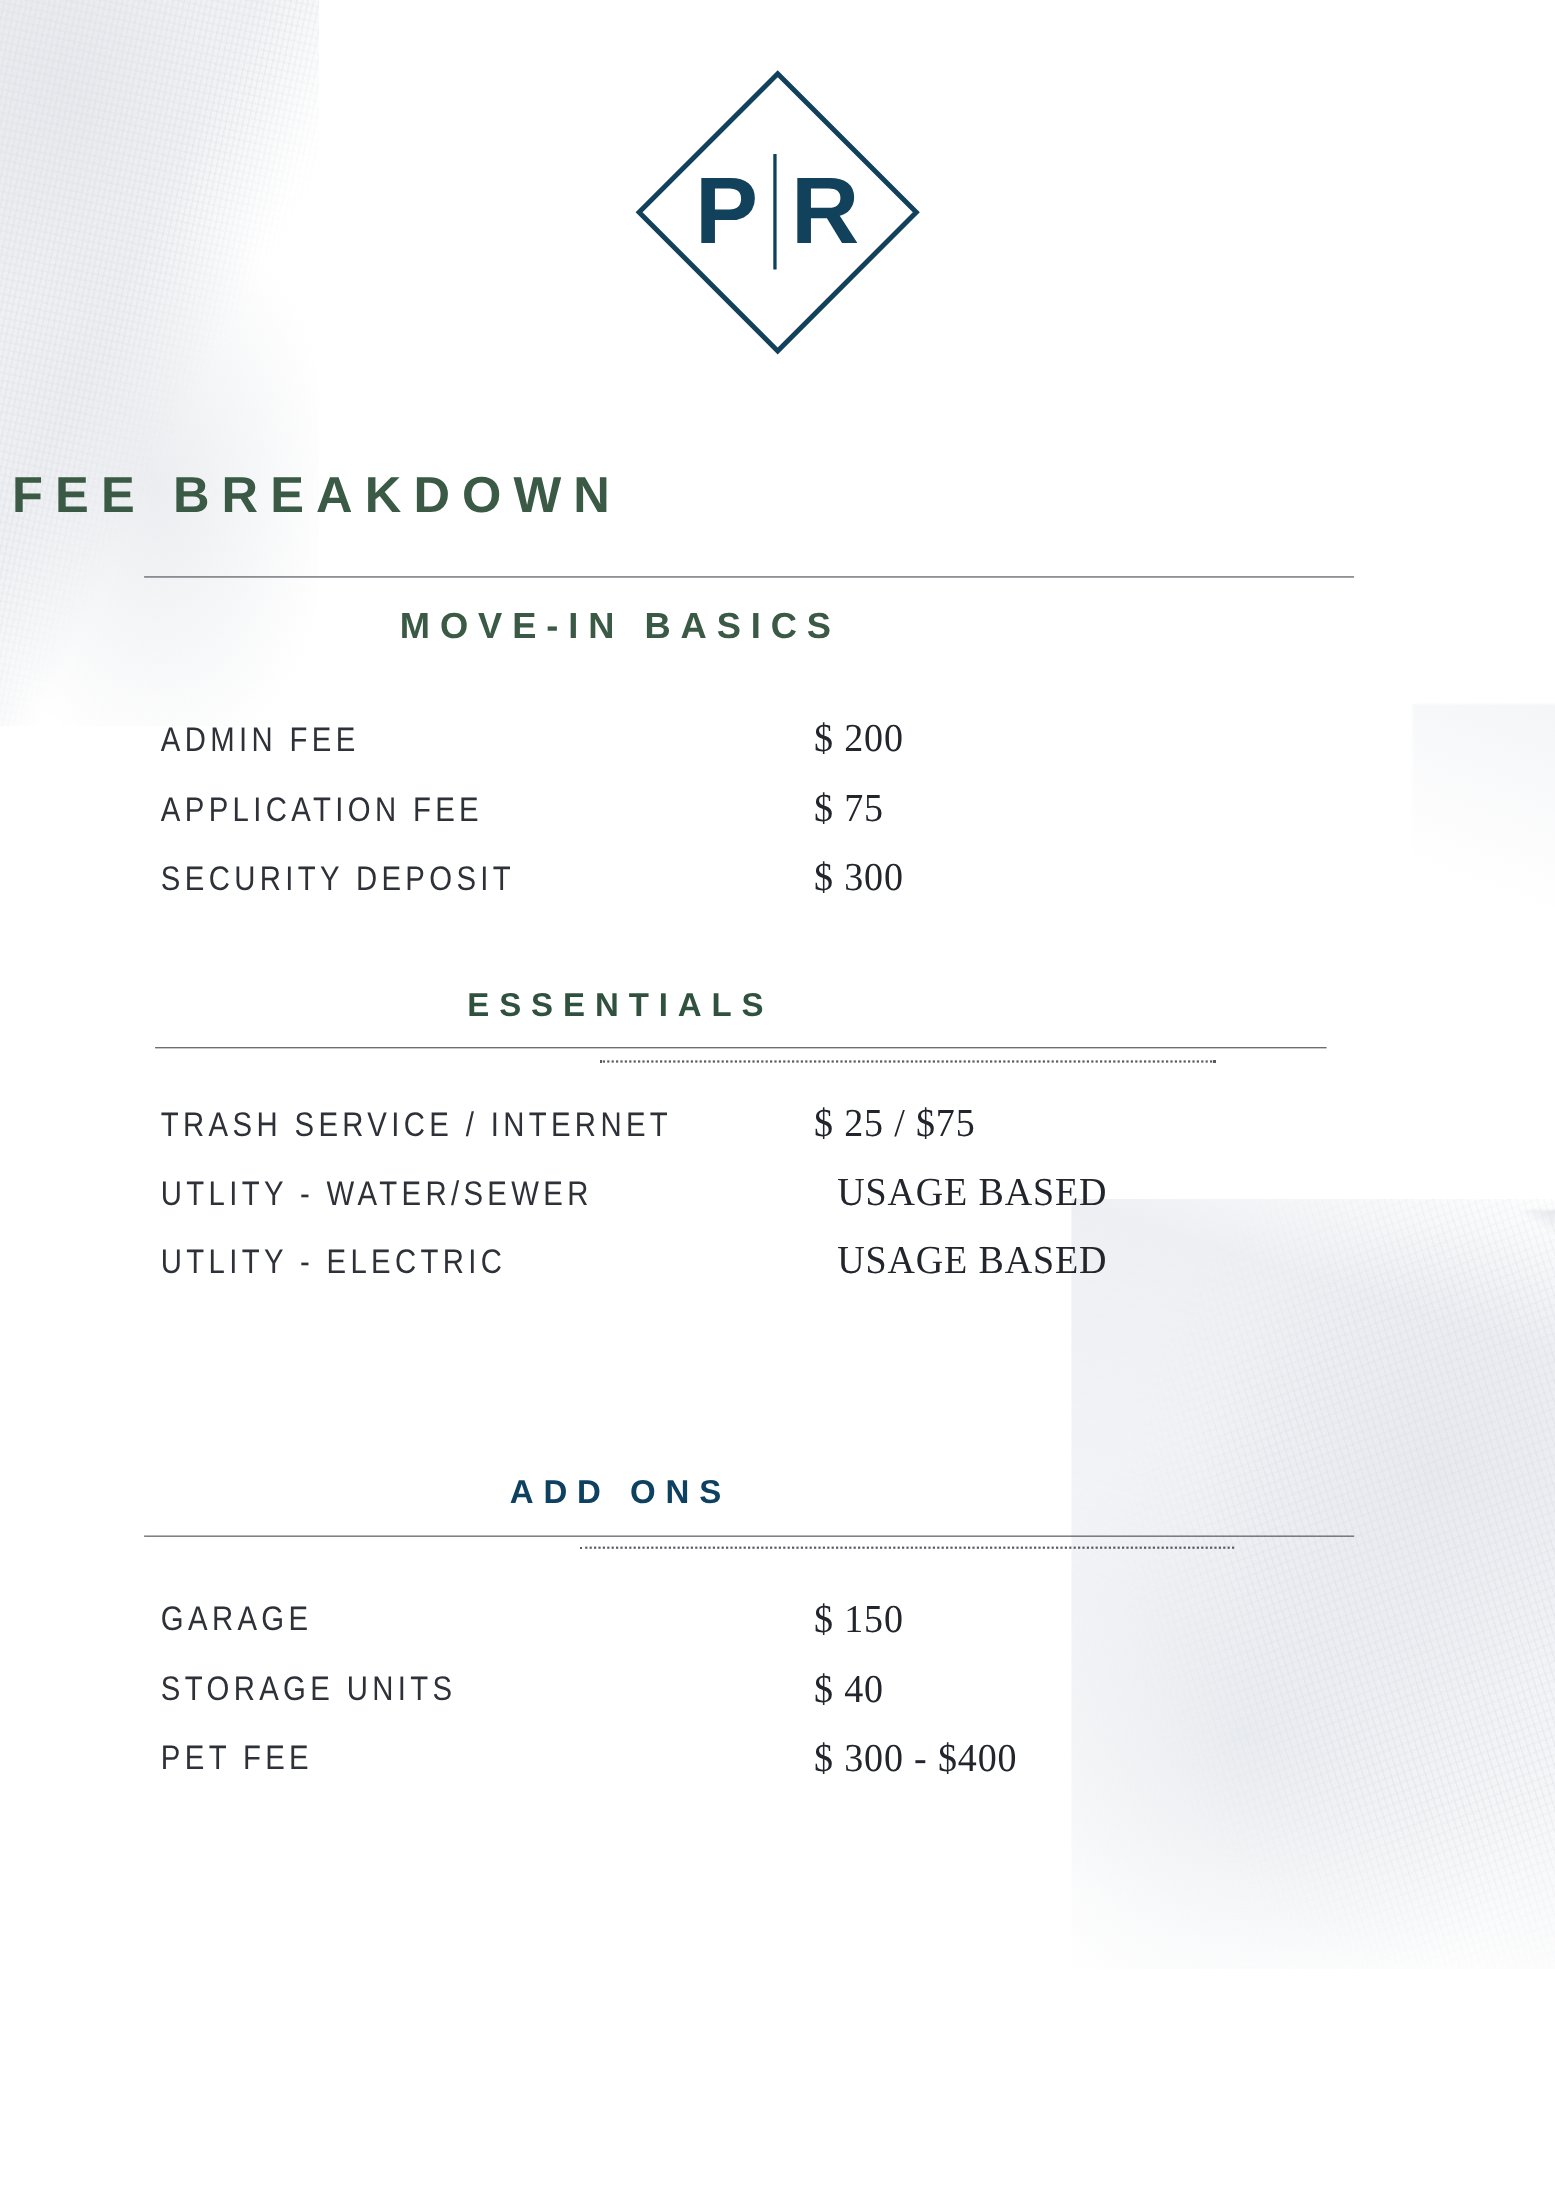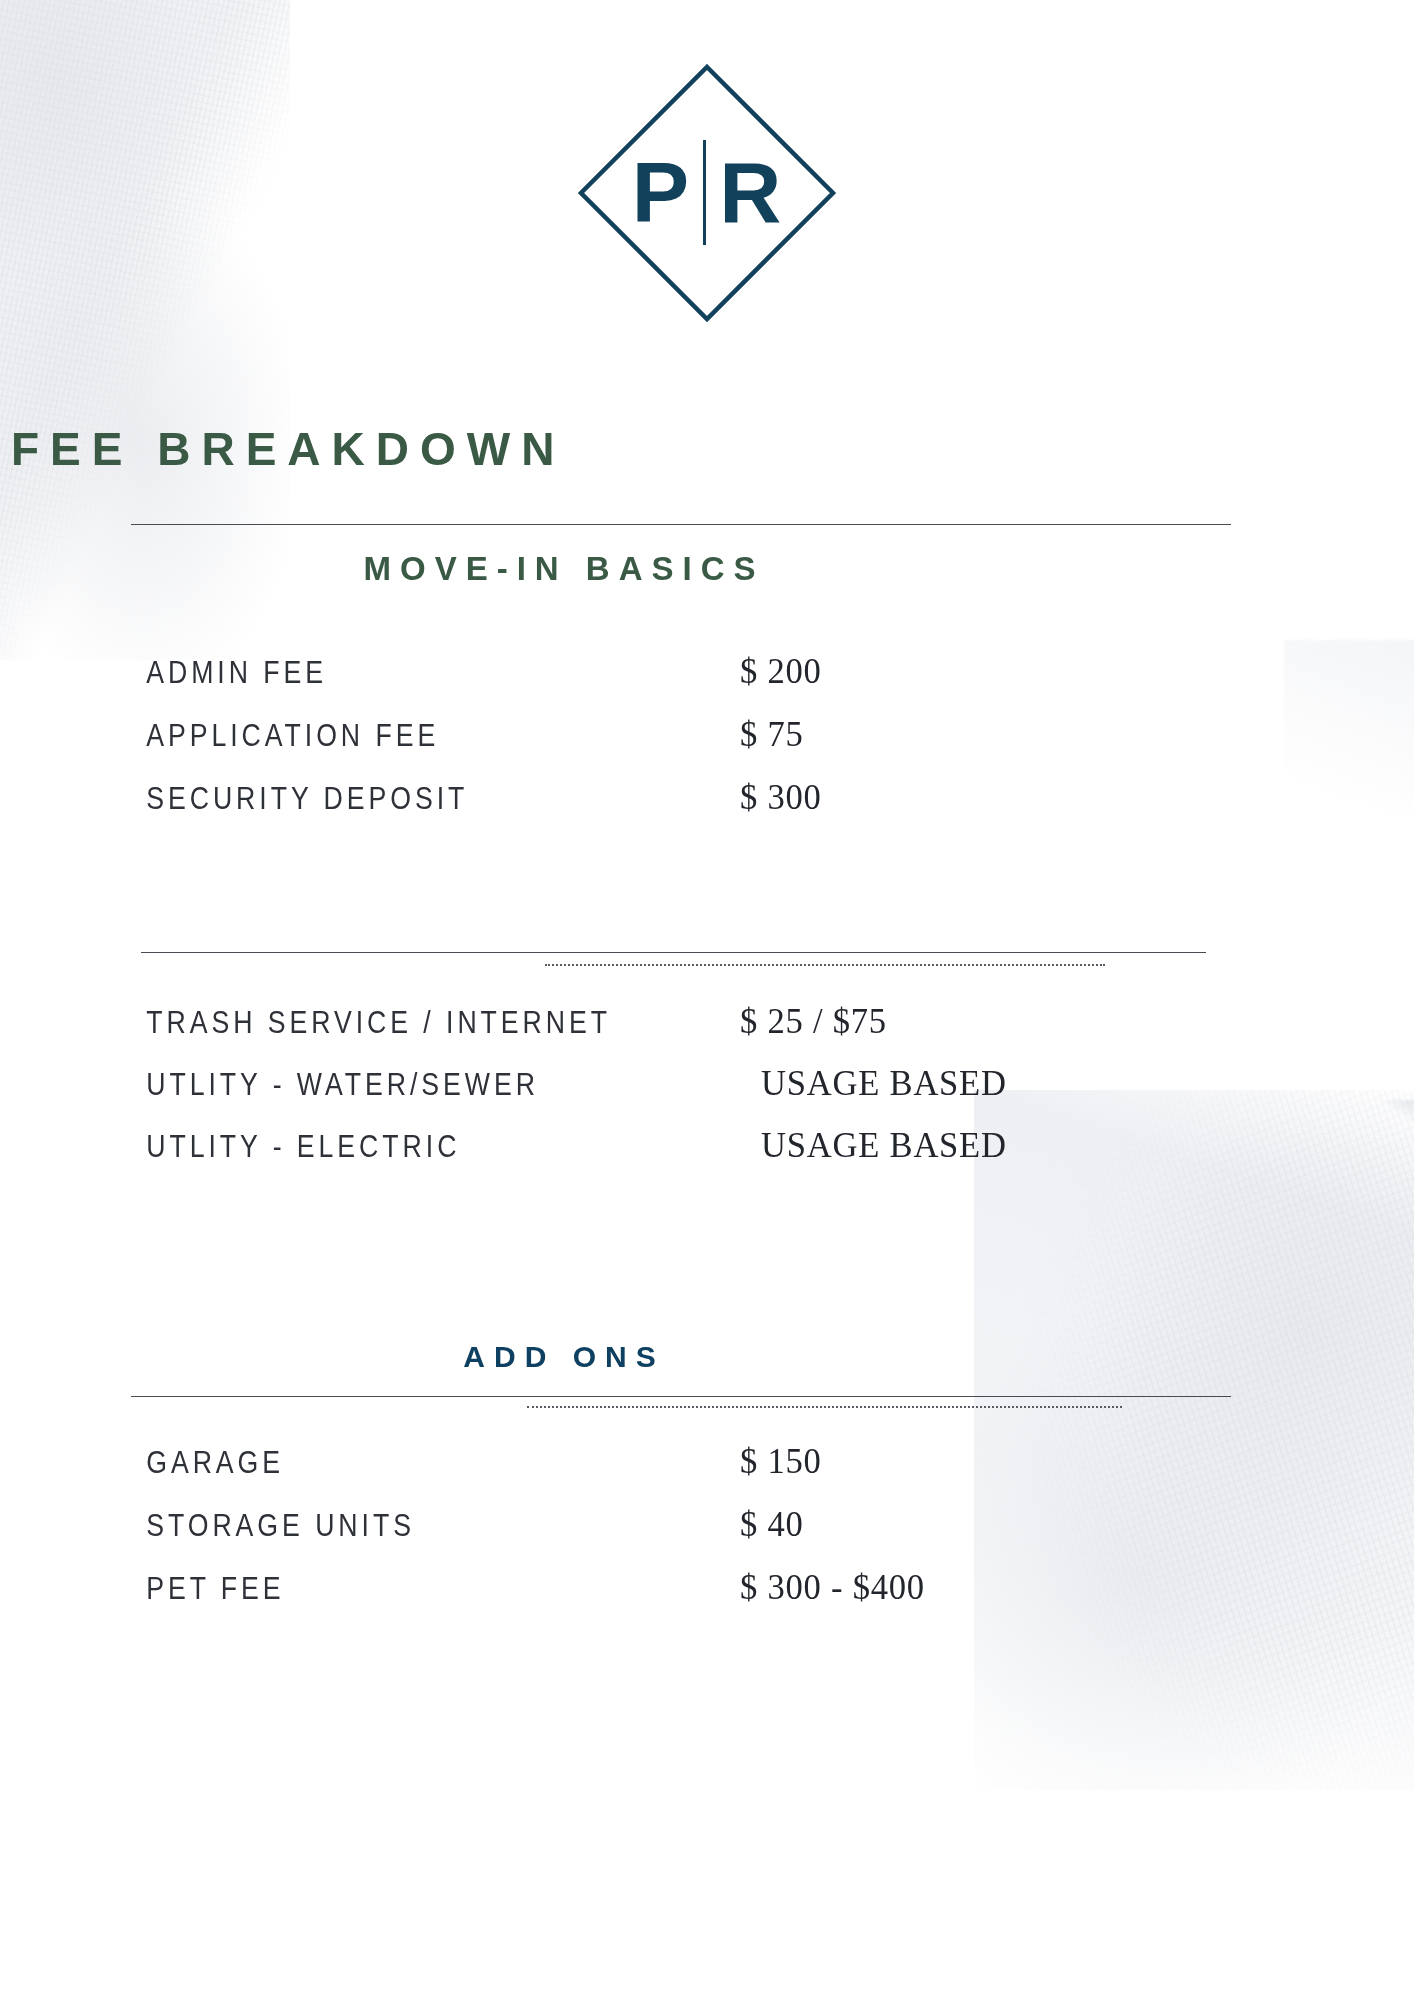--- a/index.html
+++ b/index.html
@@ -239,21 +239,21 @@
     color: #22252c;
     white-space: nowrap;
     transform: scaleX(0.96);
     transform-origin: left center;
   }
 
   .sec-1 .row { height: 63px; }
   .sec-1 .row-value { padding-left: 0; }
 
   .sec-2 .row { height: 62px; justify-content: space-between; }
-  .sec-3 .row { height: 63px; }
+  .sec-3 .row { height: 63px; align-items: center; }
 
   .v-pad-0 { padding-left: 0px; }
   .v-pad-1 { padding-left: 22px; }
 </style>
 </head>
 <body>
 
 <div id="poster">
 
   <div class="torn torn-tl"></div>
@@ -288,20 +288,21 @@
       <div class="row">
         <div class="row-label">APPLICATION FEE</div>
         <div class="row-value v-pad-0">$ 75</div>
       </div>
       <div class="row">
         <div class="row-label">SECURITY DEPOSIT</div>
         <div class="row-value v-pad-0">$ 300</div>
       </div>
     </div>
 
+    <div class="subtitle sub-essentials">ESSENTIALS</div>
     <div class="rule rule-2"></div>
     <div class="dotted dotted-2"></div>
 
     <div class="section sec-2">
       <div class="row">
         <div class="row-label">TRASH SERVICE / INTERNET</div>
         <div class="row-value v-pad-0">$ 25 / $75</div>
       </div>
       <div class="row">
         <div class="row-label">UTLITY - WATER/SEWER</div>

